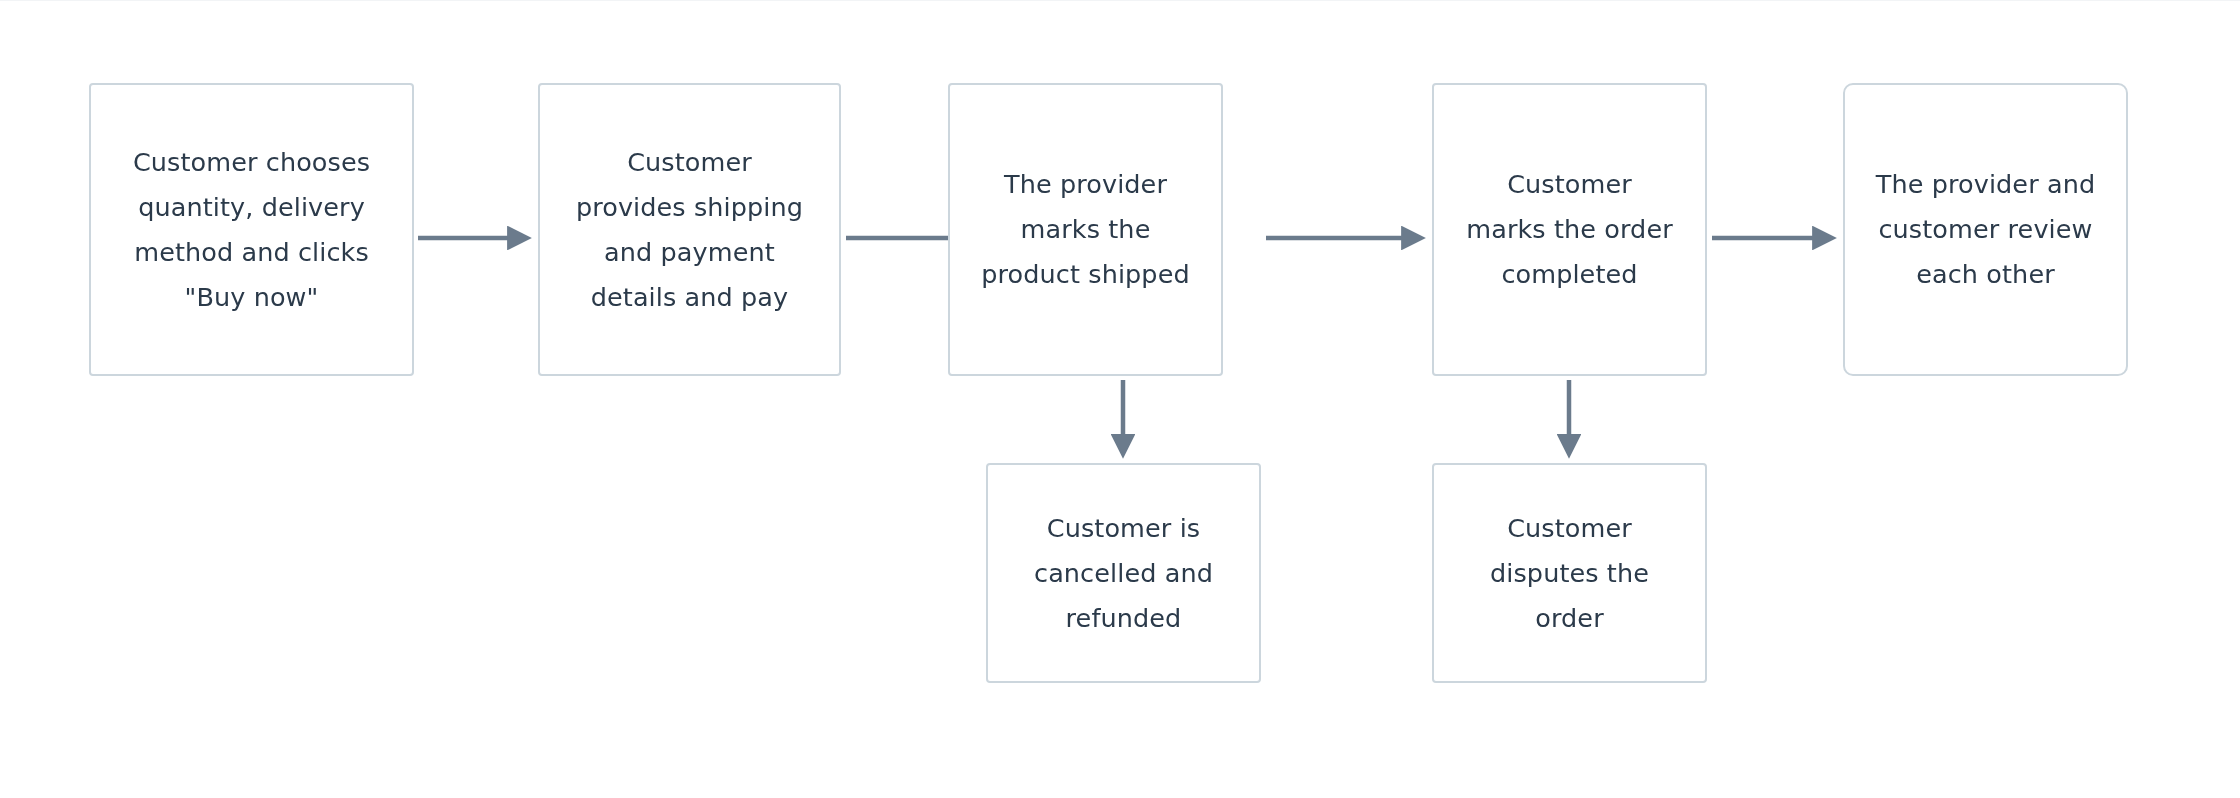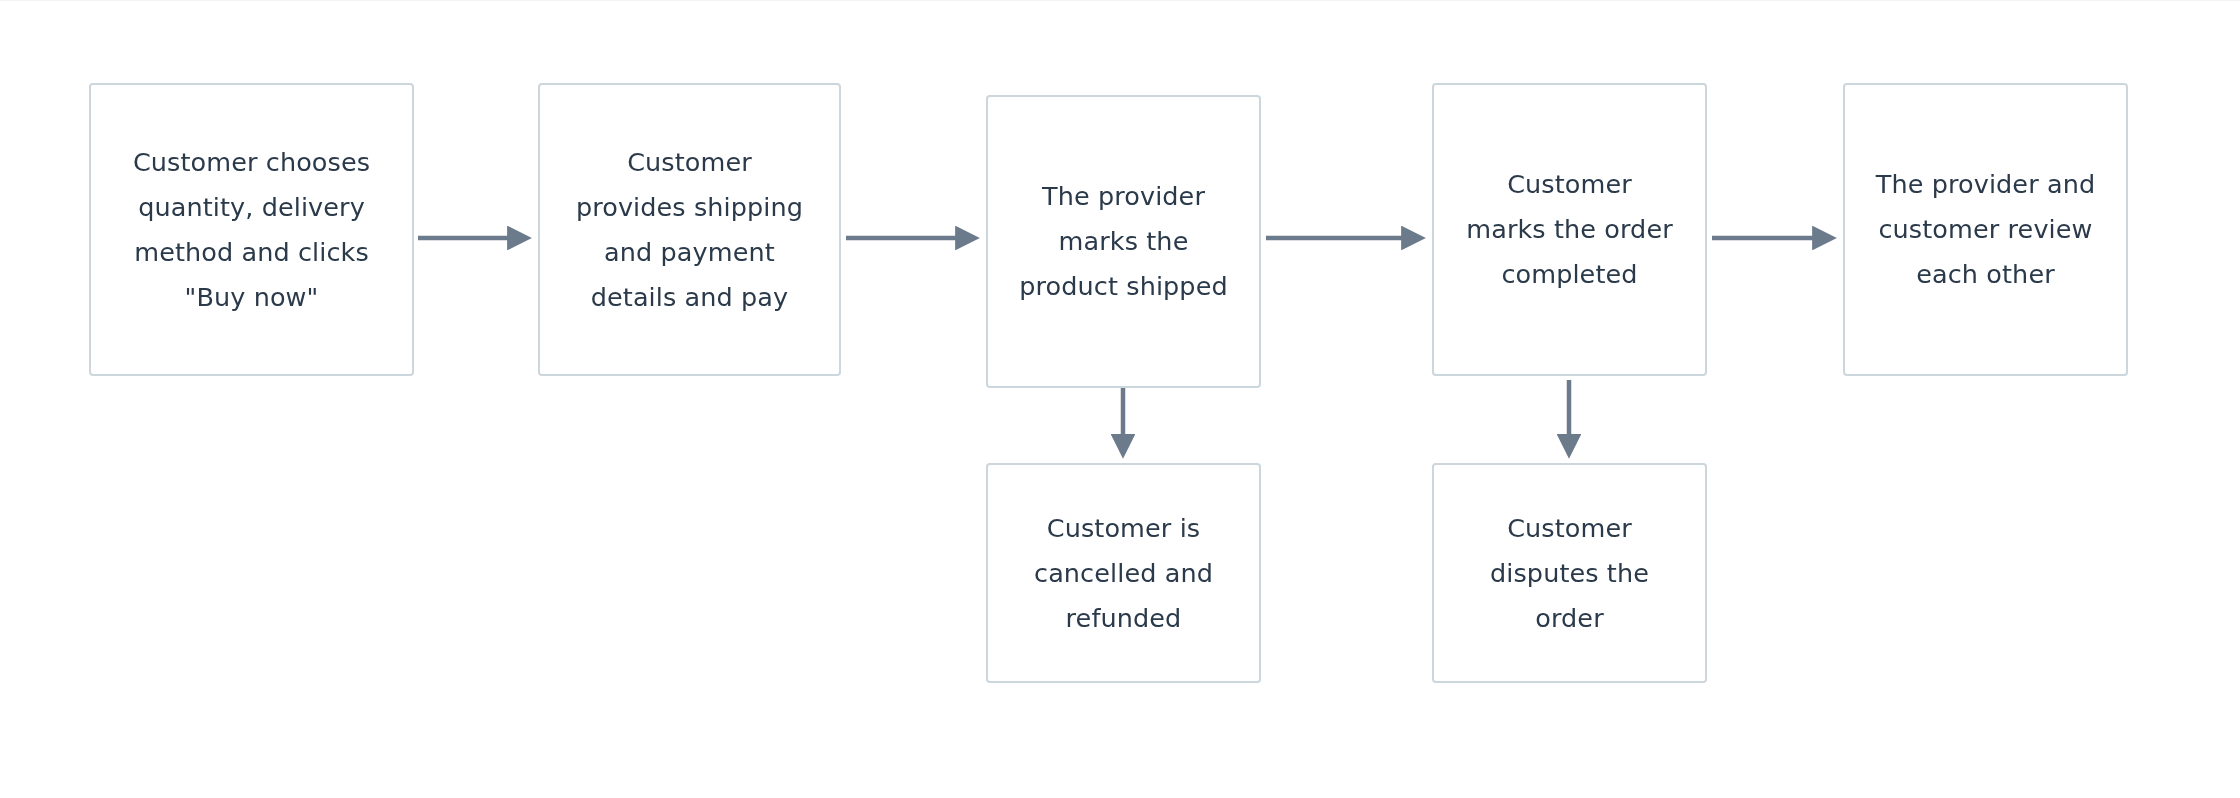--- a/index.html
+++ b/index.html
@@ -45,23 +45,23 @@
     padding: 0 14px;
     white-space: pre-line;
   }
 
   
   .row-main { top: 82px; height: 293px; }
   .row-sub  { top: 462px; height: 220px; }
 
   .n1 { left: 89px;  width: 325px; }
   .n2 { left: 538px; width: 303px; }
-  .n3 { left: 986px; width: 275px; margin-top: 12px; }
+  .n3 { left: 948px; width: 275px; }
   .n4 { left: 1432px;width: 275px; }
-  .n5 { left: 1843px;width: 285px; }
+  .n5 { left: 1843px;width: 285px; border-radius: 10px; }
 
   .s1 { left: 986px;  width: 275px; }
   .s2 { left: 1432px; width: 275px; }
 
   .arrow-svg {
     position: absolute;
     left: 0;
     top: 0;
     width: 2240px;
     height: 798px;

